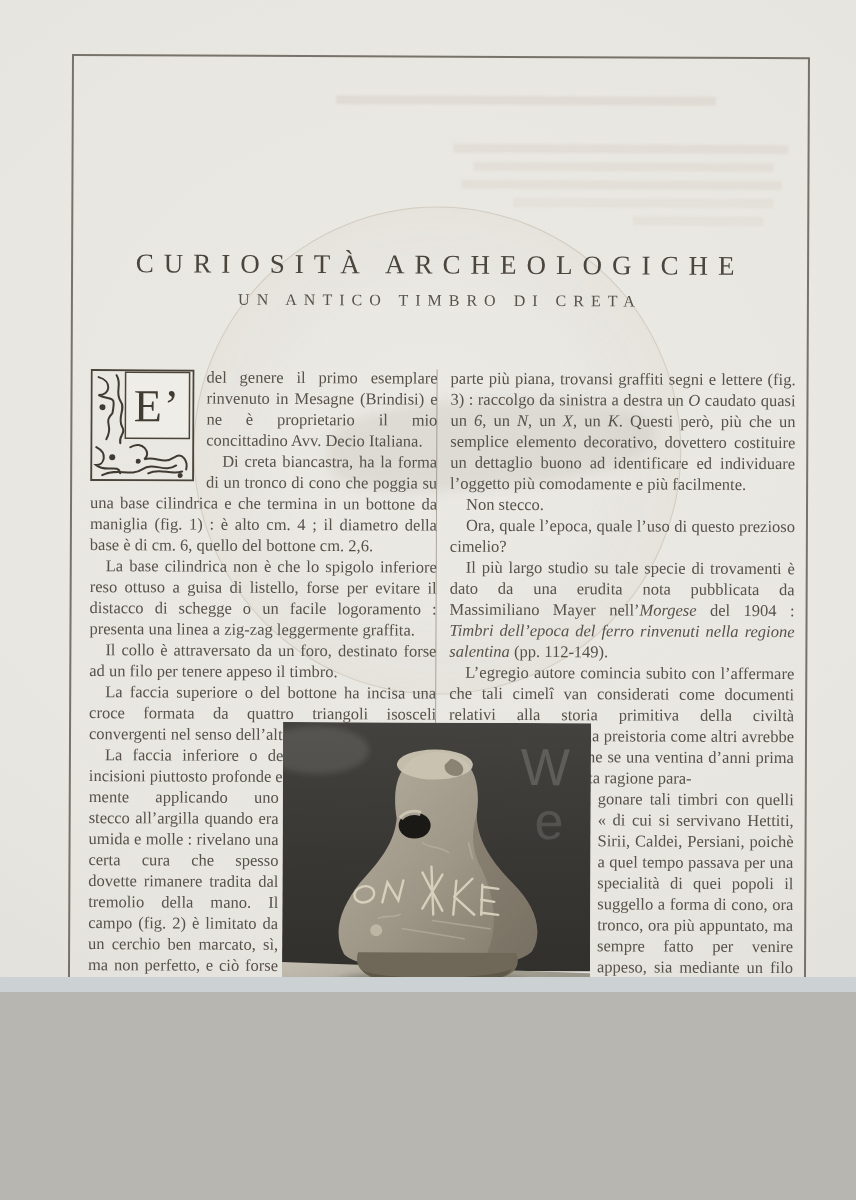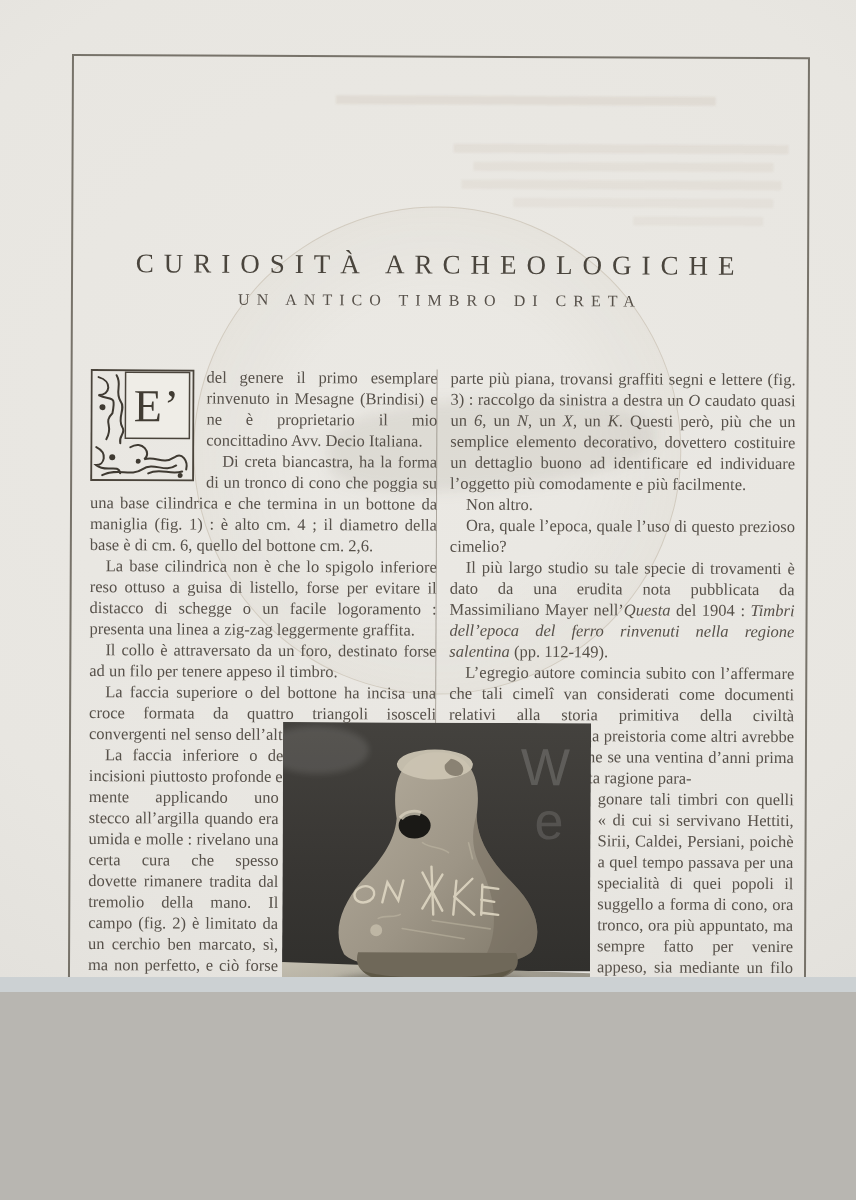--- a/index.html
+++ b/index.html
@@ -120,23 +120,23 @@
           <p class="para ind"><span>La faccia inferiore o della base è ripiena di incisioni piuttosto profonde ed eseguite probabil-</span></p>
         </div>
       <div class="narrow-left">
           <p class="para"><span>mente applicando uno stecco all’argilla quando era umida e molle : rivelano una certa cura che spesso dovette rimanere tradita dal tremolio della mano. Il campo (fig. 2) è limitato da un cerchio ben marcato, sì, ma non perfetto, e ciò forse perchè eseguito a mano libera. Il detto cerchio è contornato da una striscia dentata, in varî punti mancante per scheggiamento. Nel centro è una croce identica alla prima ; intorno aggruppati con voluta simmetria sono triangoli e rettangoli, più una croce greca o a braccia eguali.</span></p>
         </div>
     </div>
 
     <div class="col col-right">
       <div>
           <p class="para"><span>parte più piana, trovansi graffiti segni e lettere (fig. 3) : raccolgo da sinistra a destra un </span><span class="it">O</span><span> caudato quasi un </span><span class="it">6</span><span>, un </span><span class="it">N</span><span>, un </span><span class="it">X</span><span>, un </span><span class="it">K</span><span>. Questi però, più che un semplice elemento decorativo, dovettero costituire un dettaglio buono ad identificare ed individuare l’oggetto più comodamente e più facilmente.</span></p>
-          <p class="para ind"><span>Non altro.</span></p>
+          <p class="para ind"><span>Non stecco.</span></p>
           <p class="para ind"><span>Ora, quale l’epoca, quale l’uso di questo prezioso cimelio?</span></p>
-          <p class="para ind"><span>Il più largo studio su tale specie di trovamenti è dato da una erudita nota pubblicata da Massimiliano Mayer nell’</span><span class="it">Questa</span><span> del 1904 : </span><span class="it">Timbri dell’epoca del ferro rinvenuti nella regione salentina</span><span> (pp. 112-149).</span></p>
+          <p class="para ind"><span>Il più largo studio su tale specie di trovamenti è dato da una erudita nota pubblicata da Massimiliano Mayer nell’</span><span class="it">Morgese</span><span> del 1904 : </span><span class="it">Timbri dell’epoca del ferro rinvenuti nella regione salentina</span><span> (pp. 112-149).</span></p>
           <p class="para ind"><span>L’egregio autore comincia subito con l’affermare che tali cimelî van considerati come documenti relativi alla storia primitiva della civiltà meridionale, o alla sua preistoria come altri avrebbe detto. Ed aggiunge che se una ventina d’anni prima si poteva con una certa ragione para-</span></p>
         </div>
       <div class="narrow-right">
           <p class="para"><span>gonare tali timbri con quelli « di cui si servivano Hettiti, Sirii, Caldei, Persiani, poichè a quel tempo passava per una specialità di quei popoli il suggello a forma di cono, ora tronco, ora più appuntato, ma sempre fatto per venire appeso, sia mediante un filo avvolto in un incavo praticato attorno, vicino alla cima, sia mediante una corda oppure un filo di metallo fatto passare per un traforo transversale », oggi non è più possibile in seguito alle scoperte compiute dalla Missione Archeologica Italiana nelle terre cretesi. Questa isola, schiudendo il suo seno che</span></p>
         </div>
     </div>
 
     <figure class="figure">
       <svg width="308" height="318" viewBox="0 0 308 318">
         <defs>

